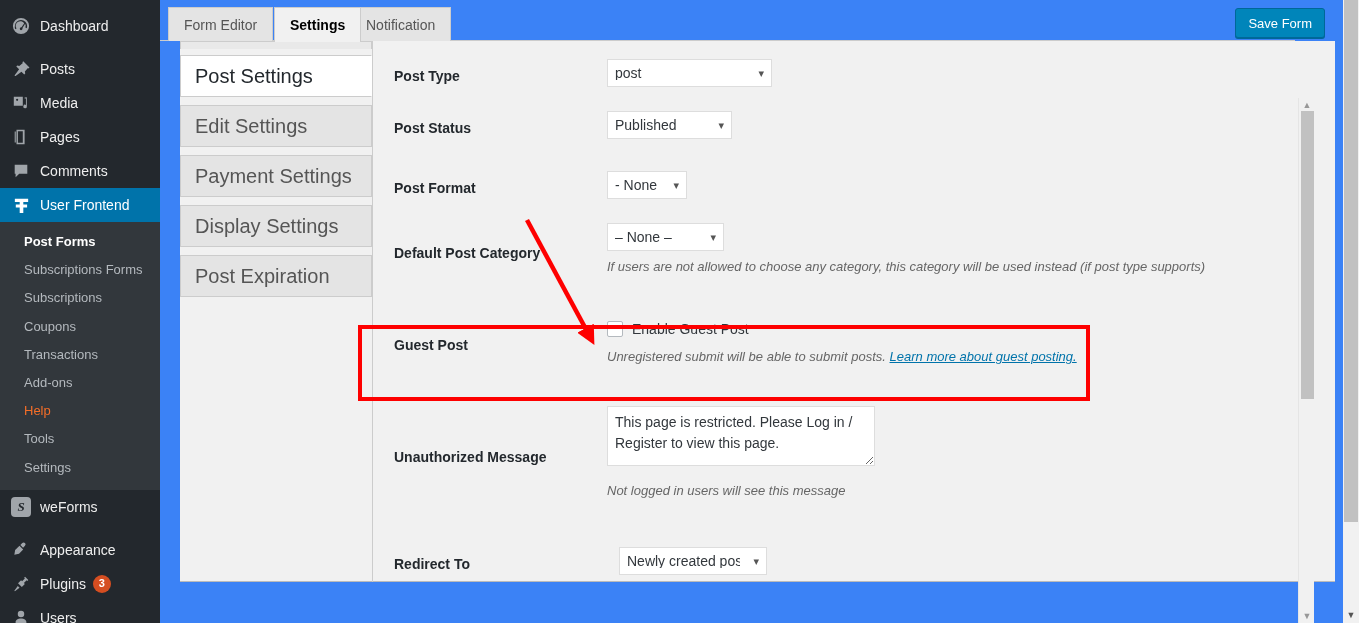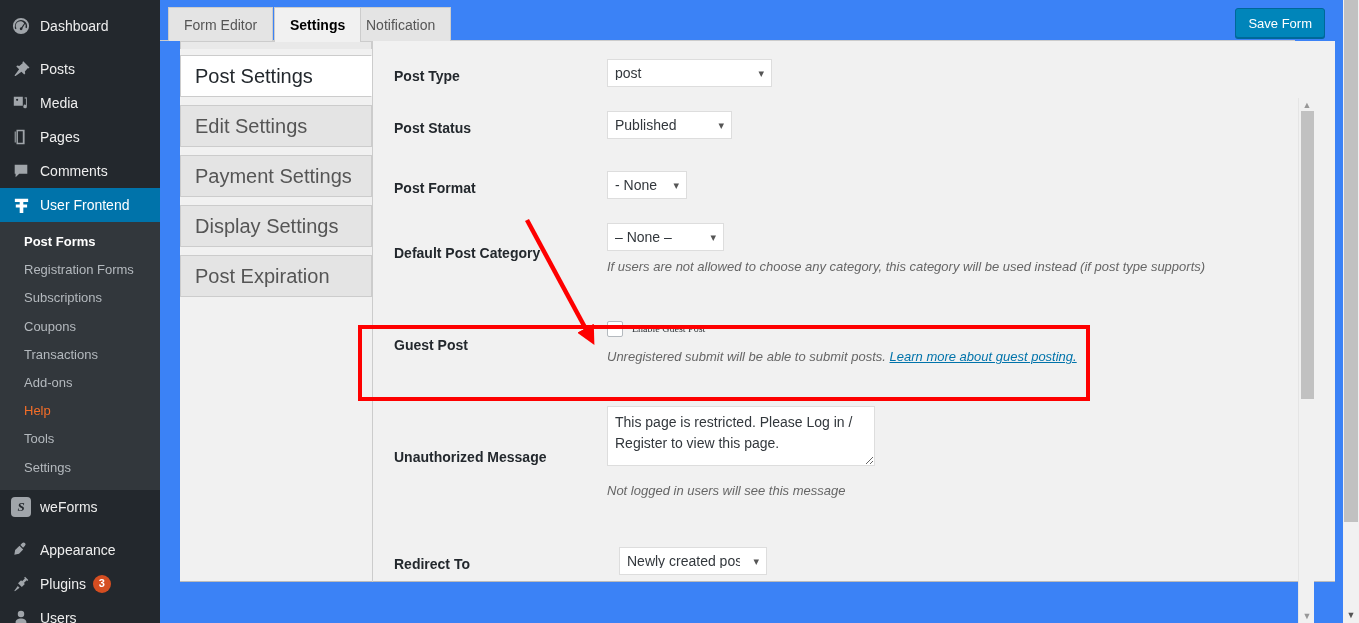--- a/index.html
+++ b/index.html
@@ -260,24 +260,23 @@
     -moz-appearance: none;
     appearance: none;
     width: 16px; height: 16px;
     margin: 0 9px 0 0;
     background: #fff;
     border: 1px solid #b4b9be;
     border-radius: 2px;
     cursor: pointer;
   }
   .checkbox-label {
-    font-size: 10px;
+    font-size: 14px;
     color: #32373c;
     line-height: 1;
-    font-family: Liberation Serif, serif;
   }
   .guest-desc a {
     color: #0073aa;
     font-style: italic;
   }
 
   
   .highlight-box {
     position: absolute;
     left: 358px; top: 325px;
@@ -403,21 +402,21 @@
     <span class="mi-icon">
       <svg width="19" height="19" viewBox="0 0 20 20" fill="currentColor">
           <path d="M3 3h14v3.4h-5.1V9h4v3.2h-4V18H8.1v-5.8H4v-3.2h4.1V6.4H3z"></path>
         </svg>
     </span>
     <span class="mi-label">User Frontend</span>
   </div>
 
   <div class="submenu">
     <span class="submenu-item current">Post Forms</span>
-    <span class="submenu-item">Registration Forms</span>
+    <span class="submenu-item">Subscriptions Forms</span>
     <span class="submenu-item">Subscriptions</span>
     <span class="submenu-item">Coupons</span>
     <span class="submenu-item">Transactions</span>
     <span class="submenu-item">Add-ons</span>
     <span class="submenu-item help">Help</span>
     <span class="submenu-item">Tools</span>
     <span class="submenu-item">Settings</span>
   </div>
 
   <div class="menu-item">

